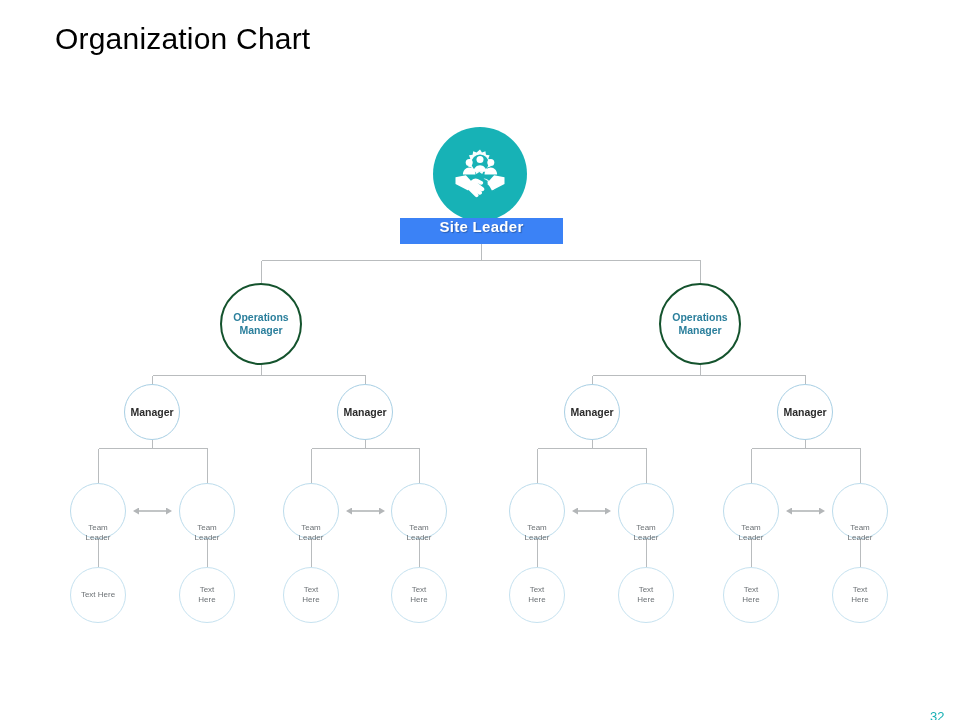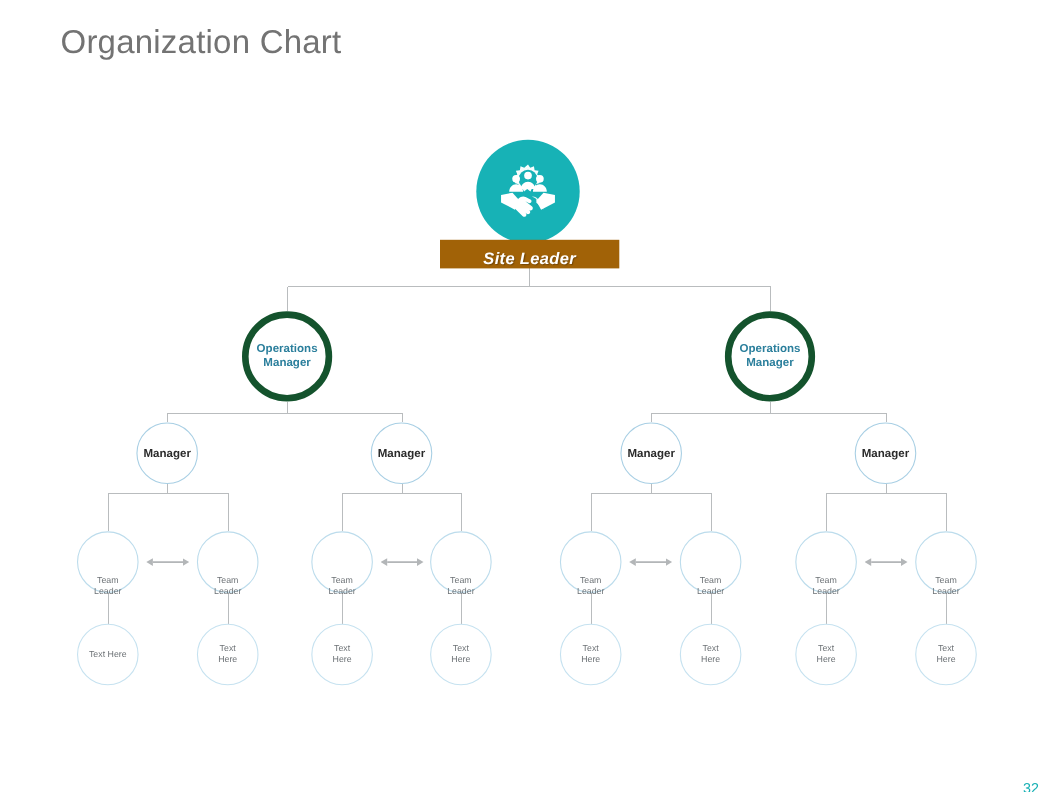--- a/index.html
+++ b/index.html
@@ -23,21 +23,21 @@
     background: #ffffff;
   }
 
   
   #page-title {
     position: absolute;
     left: 55px;
     top: 20px;
     font-size: 30px;
     line-height: 38px;
-    color: #737373;
+    color: #000000;
     font-family: "Liberation Sans", sans-serif;
     font-weight: 400;
     letter-spacing: 0.2px;
     white-space: nowrap;
   }
 
   
   #page-number {
     position: absolute;
     left: 930px;
@@ -72,25 +72,24 @@
   }
   #leader-icon-circle svg { display: block; }
 
   
   #site-leader-banner {
     position: absolute;
     left: 400px;
     top: 218px;
     width: 163px;
     height: 26px;
-    background: #a16207;
+    background: #3b82f6;
     display: flex;
-    align-items: flex-end;
+    align-items: flex-start;
     justify-content: center;
-    font-style: italic;
   }
   #site-leader-banner .banner-label {
     font-size: 15px;
     font-weight: bold;
     color: #ffffff;
     letter-spacing: 0.3px;
     text-shadow: 1px 1px 1px rgba(0,0,0,0.28);
     font-family: "Liberation Sans", sans-serif;
   }
 
@@ -102,21 +101,21 @@
     display: flex;
     align-items: center;
     justify-content: center;
     text-align: center;
     box-sizing: border-box;
   }
 
   .node-ops {
     width: 82px;
     height: 82px;
-    border: 6px solid #14532d;
+    border: 2px solid #14532d;
     text-align: center;
   }
   .node-ops .node-label {
     font-size: 10.5px;
     line-height: 13px;
     font-weight: bold;
     color: #2b7f9c;
     font-family: "Liberation Sans", sans-serif;
   }
 

